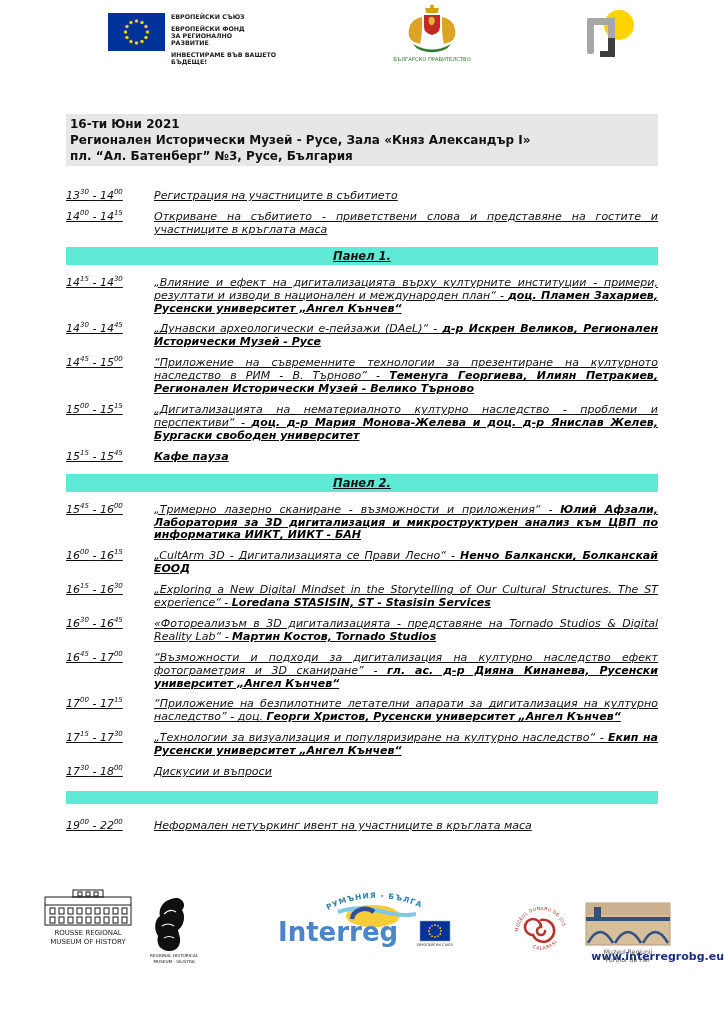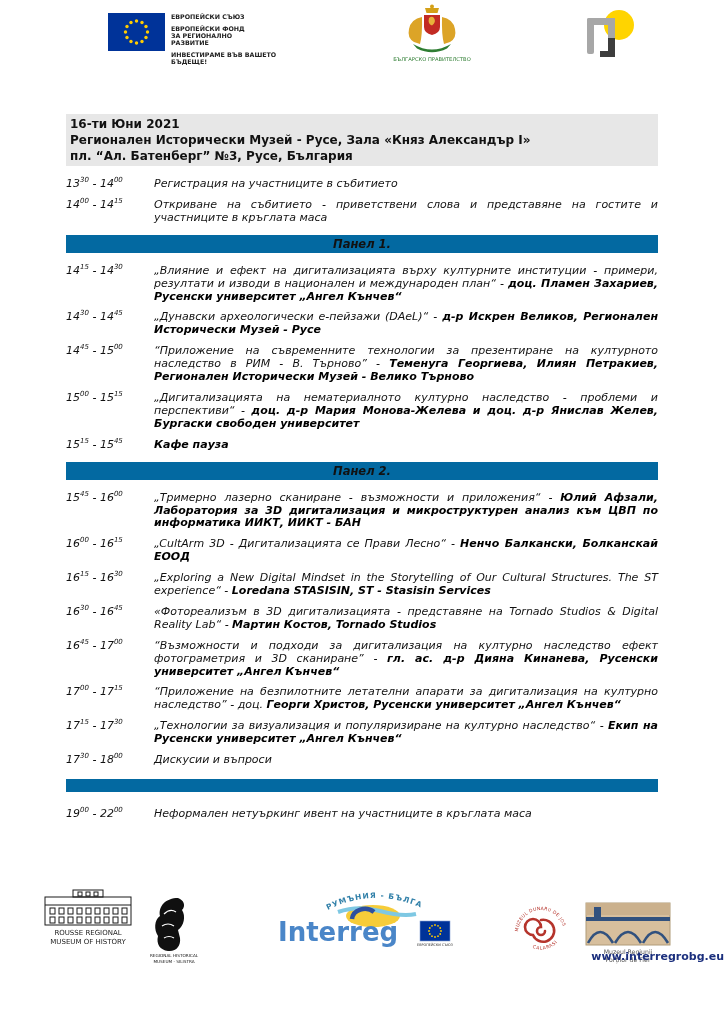--- a/index.html
+++ b/index.html
@@ -14,28 +14,28 @@
   .eu-text .l1 { margin-bottom:5px; }
   .eu-text .l2 { margin-bottom:5px; width:82px; }
   .gov-block { position:absolute; left:388px; top:2px; }
   .ru-block  { position:absolute; left:577px; top:8px; }
   
   .title-block {
     margin:0 66px; background:#e7e7e7; text-align:left;
     font-weight:bold; font-size:12px; line-height:16px; padding:2px 4px;
   }
   
-  .schedule { margin:12px 66px 0; font-style:italic; font-size:11px; }
+  .schedule { margin:24px 66px 0; font-style:italic; font-size:11px;text-decoration:underline; }
   .row { display:flex; margin-bottom:8px; }
   .time { flex:0 0 88px; white-space:nowrap; line-height:12.9px; }
   .time sup { font-size:7px; line-height:0; }
   .desc { flex:1; text-align:justify; text-align-last:left; line-height:12.9px; }
   .desc b { font-weight:bold; color:#000; }
   .banner {
-    background:#0369a1; text-align:center; font-weight:bold;
+    background:#5eead4; text-align:center; font-weight:bold;
     font-size:11.5px; padding:2px 0; margin:10px 0 12px; min-height:13px;
   }
   .banner-empty { margin:12px 0 16px; height:12px; padding:0; }
   
   .footer { position:absolute; left:0; top:884px; width:724px; height:140px; }
   .flogo { position:absolute; }
   .logo-rousse   { left:42px;  top:2px; }
   .logo-silistra { left:146px; top:12px; }
   .logo-interreg { left:276px; top:0px; }
   .logo-calarasi { left:510px; top:16px; }

